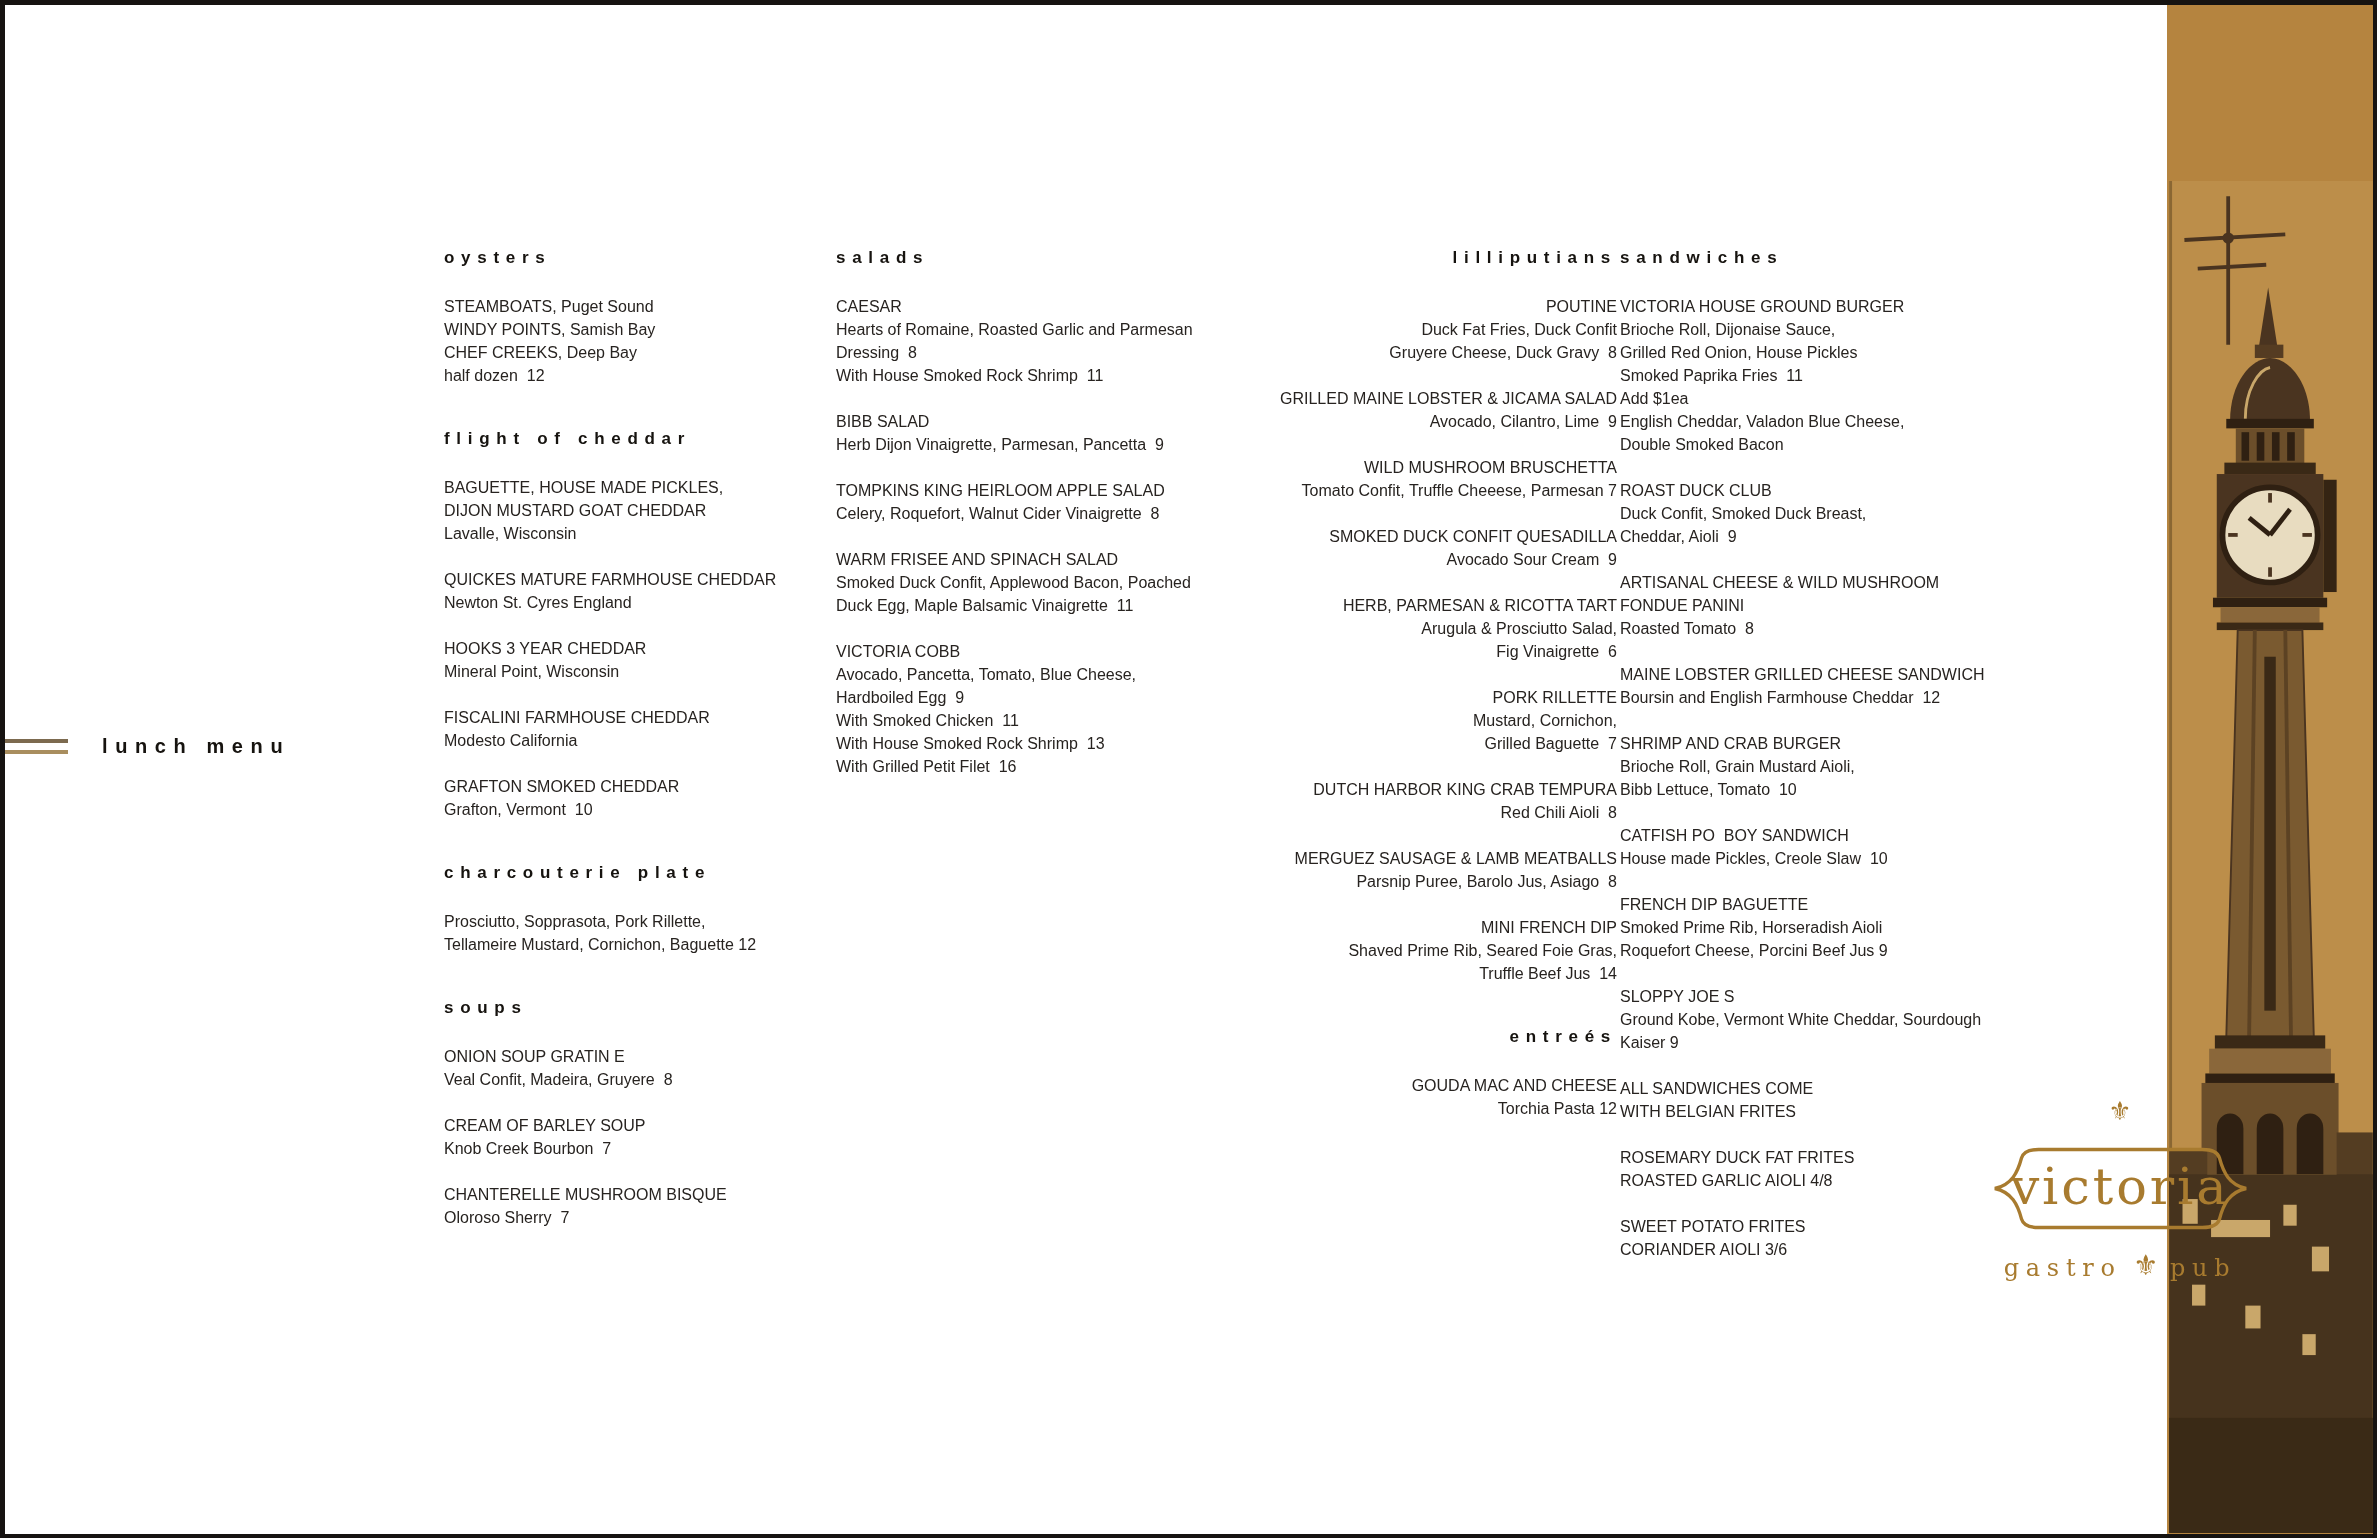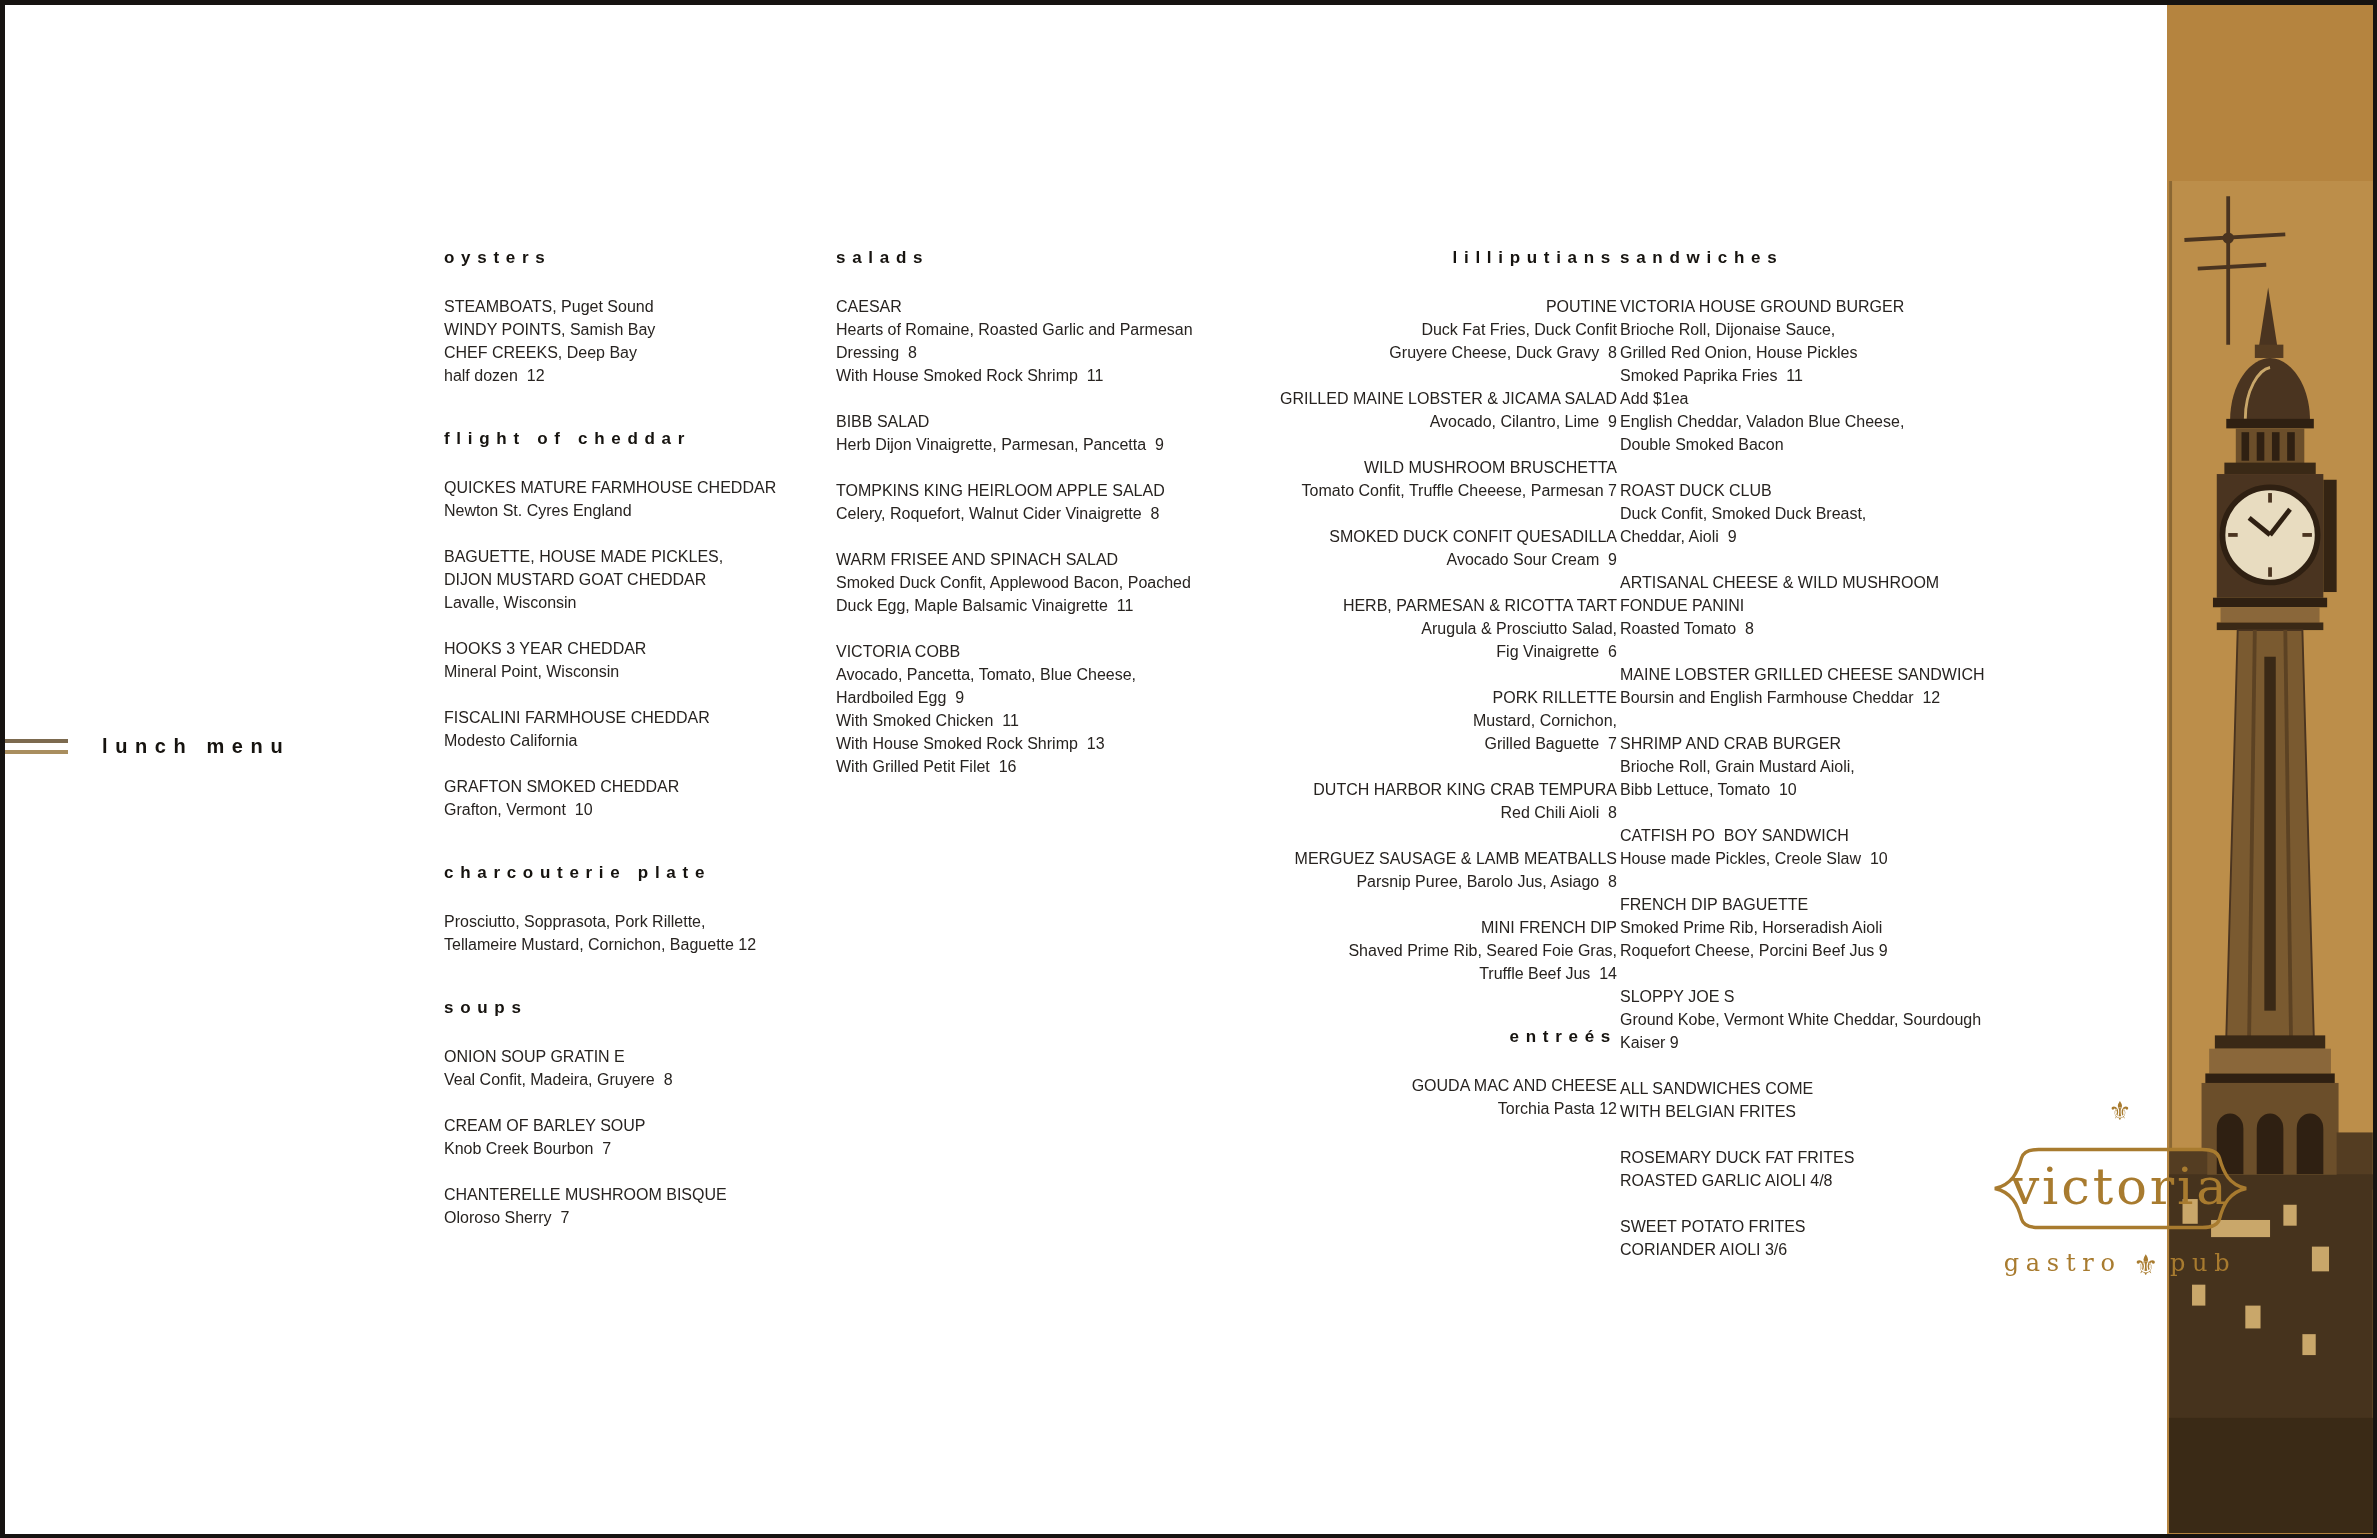--- a/index.html
+++ b/index.html
@@ -48,21 +48,21 @@
   .logo { position:absolute; left:1981px; top:1092px; width:268px; text-align:center; color:#a87b2f; z-index:5; }
   .logo-fleur-top { font-size:26px; line-height:28.5px; color:#a87b2f; }
   .logo-plaque { position:relative; width:259px; height:99px; margin:13.3px auto 0 auto; }
   .plaque-frame { position:absolute; left:0; top:0; width:259px; height:99px; }
   .logo-word {
     position:absolute; left:0; right:0; top:17px;
     font-family:"DejaVu Serif", serif; font-size:51px; letter-spacing:2.9px;
     color:#a87b2f; line-height:61px;
   }
   .logo-sub {
-    margin-top:11.4px; display:flex; justify-content:center; align-items:flex-start; gap:11.4px;
+    margin-top:11.4px; display:flex; justify-content:center; align-items:flex-end; gap:11.4px;
     font-family:"DejaVu Serif", serif; font-size:24px; letter-spacing:6.7px; color:#a87b2f;
   }
   .logo-fleur-mid { font-size:28.5px; letter-spacing:0; }
 </style>
 </head>
 <body>
 
 <div class="page">
 
   <div class="side-band">
@@ -157,27 +157,27 @@
           <div class="menu-item">
             <div class="menu-line">STEAMBOATS, Puget Sound</div>
             <div class="menu-line">WINDY POINTS, Samish Bay</div>
             <div class="menu-line">CHEF CREEKS, Deep Bay</div>
             <div class="menu-line">half dozen  12</div>
           </div>
         </section>
         <section class="menu-section">
           <h3 class="section-header">flight of cheddar</h3>
           <div class="menu-item">
-            <div class="menu-line">QUICKES MATURE FARMHOUSE CHEDDAR</div>
-            <div class="menu-line">Newton St. Cyres England</div>
-          </div>
-          <div class="menu-item">
             <div class="menu-line">BAGUETTE, HOUSE MADE PICKLES,</div>
             <div class="menu-line">DIJON MUSTARD GOAT CHEDDAR</div>
             <div class="menu-line">Lavalle, Wisconsin</div>
+          </div>
+          <div class="menu-item">
+            <div class="menu-line">QUICKES MATURE FARMHOUSE CHEDDAR</div>
+            <div class="menu-line">Newton St. Cyres England</div>
           </div>
           <div class="menu-item">
             <div class="menu-line">HOOKS 3 YEAR CHEDDAR</div>
             <div class="menu-line">Mineral Point, Wisconsin</div>
           </div>
           <div class="menu-item">
             <div class="menu-line">FISCALINI FARMHOUSE CHEDDAR</div>
             <div class="menu-line">Modesto California</div>
           </div>
           <div class="menu-item">

